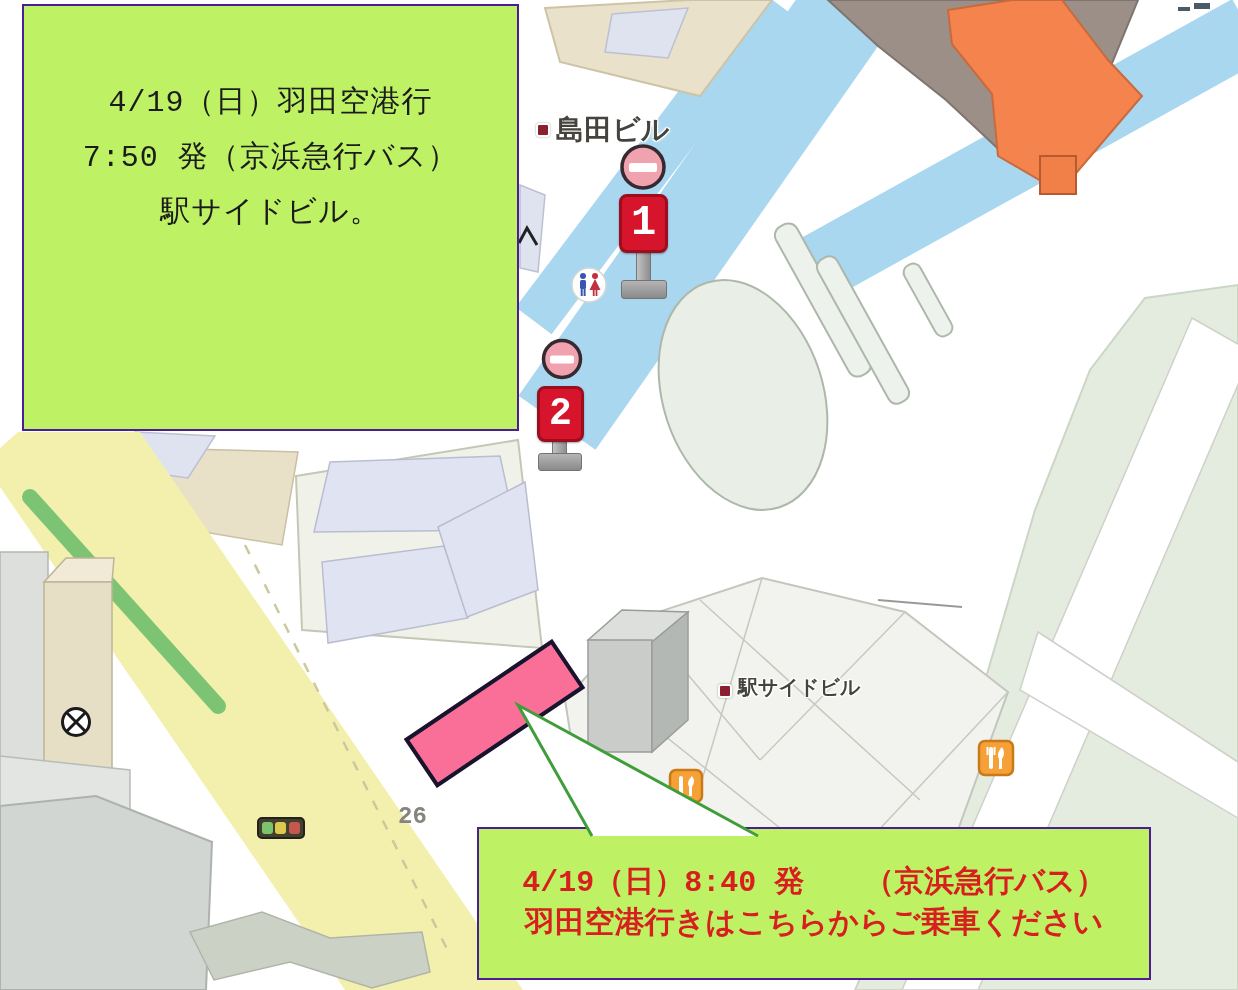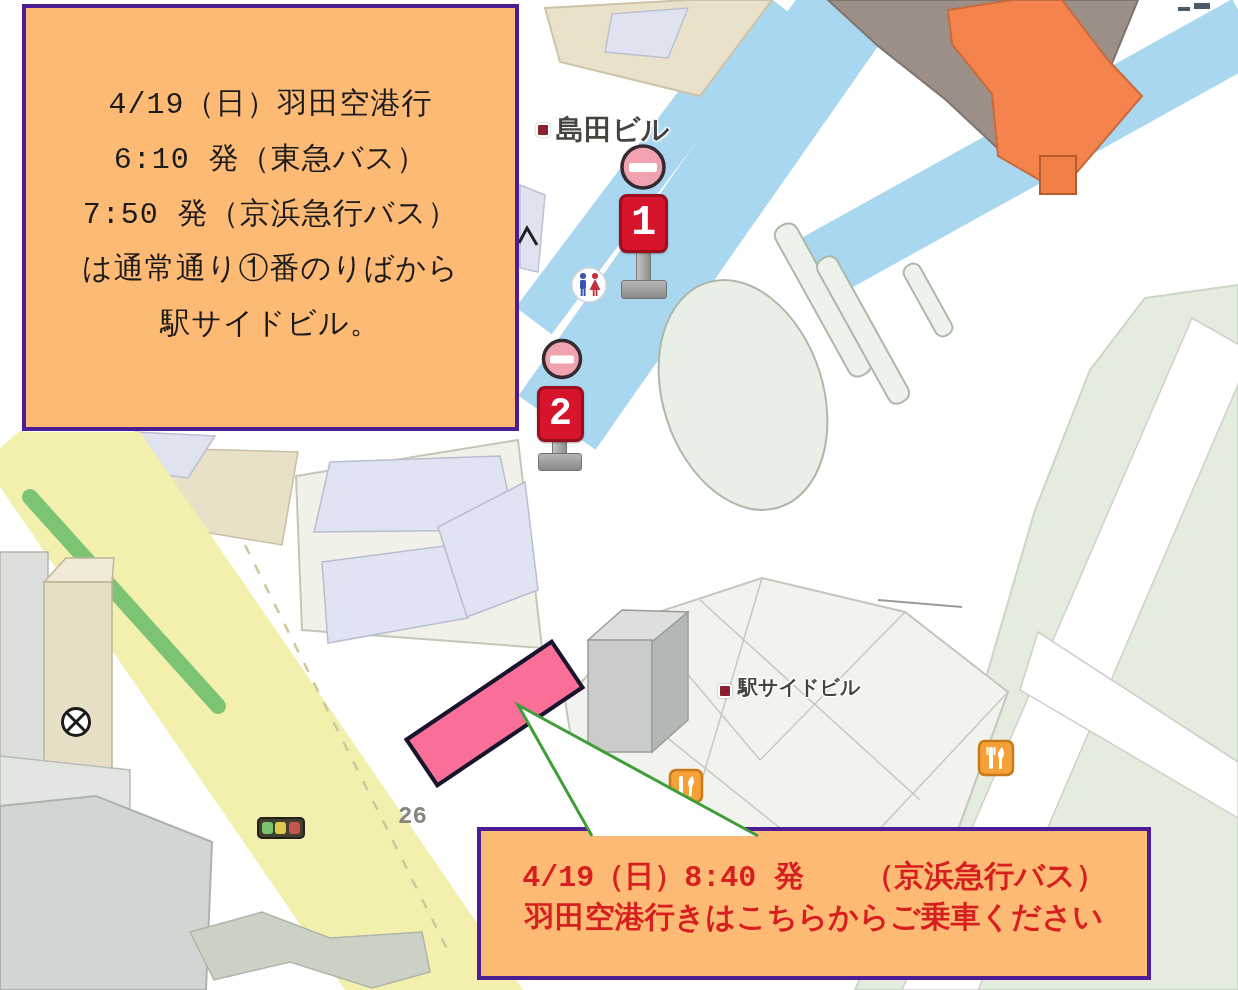--- a/index.html
+++ b/index.html
@@ -21,26 +21,26 @@
   .base{position:absolute;z-index:3;background:linear-gradient(180deg,#b5b5b5,#8a8a8a);border:1px solid #737373;border-radius:3px;}
   
   .tl{position:absolute;left:257px;top:817px;width:48px;height:22px;z-index:3;background:#42402c;
     border:2px solid #23221a;border-radius:5px;display:flex;align-items:center;justify-content:space-around;padding:0 2px;box-sizing:border-box;}
   .tl i{display:block;width:11px;height:12px;border-radius:3px;}
   .road-num{position:absolute;left:398px;top:803px;z-index:3;color:#85857d;font-size:24px;font-weight:600;}
   
   .pink-rect{position:absolute;left:405px;top:684px;width:179px;height:59px;z-index:4;
     background:#fa6f97;border:4px solid #15152e;box-sizing:border-box;transform:rotate(-34deg);}
   
-  .notice{position:absolute;background:#fdba74;border:4px solid #4c1d95;box-sizing:border-box;z-index:5;}
+  .notice{position:absolute;background:#bef264;border:2px solid #4c1d95;box-sizing:border-box;z-index:5;}
   .notice-top{left:22px;top:4px;width:497px;height:427px;padding-top:70px;}
   .notice-top .ln{font-size:30px;line-height:55px;color:#1b1b1b;text-align:center;letter-spacing:1px;}
   .notice-bottom{left:477px;top:827px;width:674px;height:153px;}
   .notice-bottom .ln{font-size:30px;font-weight:bold;color:#d81f1f;text-align:center;white-space:nowrap;}
-  .notice-bottom .ln1{margin-top:25px;}
+  .notice-bottom .ln1{margin-top:32px;}
   .notice-bottom .ln2{}
   .callout{position:absolute;left:0;top:0;z-index:6;pointer-events:none;}
 </style>
 </head>
 <body>
 
 <div class="stage">
 
   <svg class="map-svg" width="1238" height="990" viewBox="0 0 1238 990">
 
@@ -163,23 +163,21 @@
   <svg class="abs" style="left:59px;top:705px;z-index:3;" width="34" height="34">
     <circle cx="17" cy="17" r="13.5" fill="#ffffff" stroke="#1b1b1b" stroke-width="3"></circle>
     <line x1="8" y1="8" x2="26" y2="26" stroke="#1b1b1b" stroke-width="3"></line>
     <line x1="26" y1="8" x2="8" y2="26" stroke="#1b1b1b" stroke-width="3"></line>
   </svg>
 
   <div class="pink-rect"></div>
 
   <div class="notice notice-top">
     <div class="ln">4/19（日）羽田空港行</div>
-    <div class="ln">6:10 発（東急バス）</div>
     <div class="ln">7:50 発（京浜急行バス）</div>
-    <div class="ln">は通常通り①番のりばから</div>
     <div class="ln">駅サイドビル。</div>
   </div>
 
   <div class="notice notice-bottom">
     <div class="ln ln1">4/19（日）8:40 発　　（京浜急行バス）</div>
     <div class="ln ln2">羽田空港行きはこちらからご乗車ください</div>
   </div>
 
   <svg class="callout" width="1238" height="990" viewBox="0 0 1238 990">
     <path d="M592,836 L518,705 L758,836" fill="#ffffff" stroke="#3f9e3a" stroke-width="3"></path>

